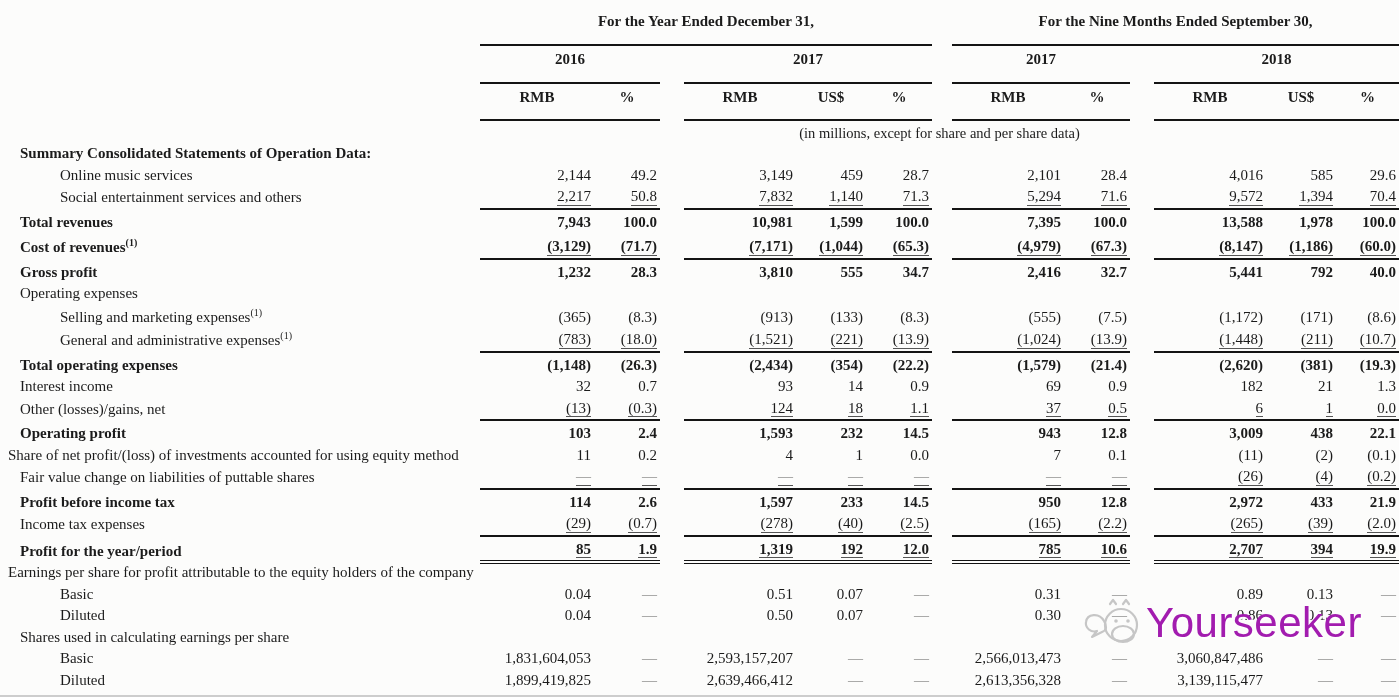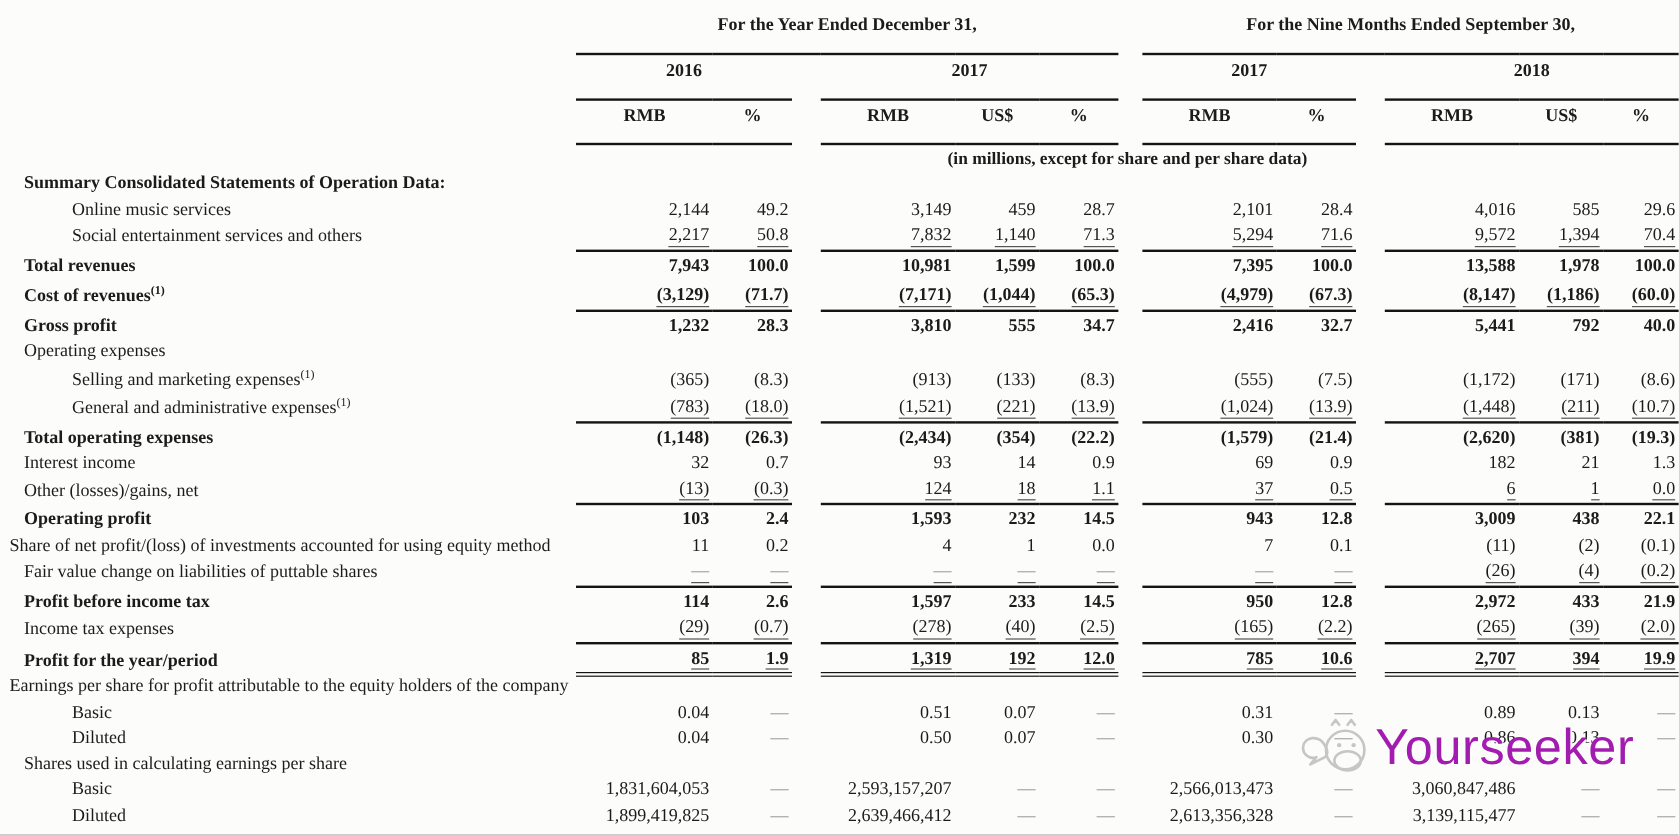--- a/index.html
+++ b/index.html
@@ -9,21 +9,21 @@
     font-family:"Liberation Serif",serif;
     color:#1b1b1b;
     position:relative;
     overflow:hidden;
   }
   .page{padding-top:8px}
   table{border-collapse:collapse;table-layout:fixed;width:1399px;font-size:15px}
   td{padding:0;vertical-align:bottom}
   thead td{font-weight:bold;text-align:center;line-height:1.25;padding-top:4px;font-size:15px}
   .hrule{border-bottom:2px solid #141414;padding-bottom:13px}
-  .note{font-weight:bold;text-align:center;padding-top:3px;padding-bottom:1px;font-size:14.5px}
+  .note{font-weight:normal;text-align:center;padding-top:3px;padding-bottom:1px;font-size:14.5px}
   tbody td{line-height:1.3;padding-top:1px;padding-bottom:1px}
   tr.tot td{padding-top:3px}
   td.lbl{padding-left:20px}
   td.lbl.ind{padding-left:60px}
   td.lbl.wrap{padding-left:26px;text-indent:-18px}
   td.num{text-align:right;padding-right:3px;white-space:nowrap}
   .b{font-weight:bold}
   td.rs{border-bottom:2px solid #141414}
   td.rd{border-bottom:4px double #141414}
   .val.ul{border-bottom:1px solid #555;padding-bottom:.5px}

